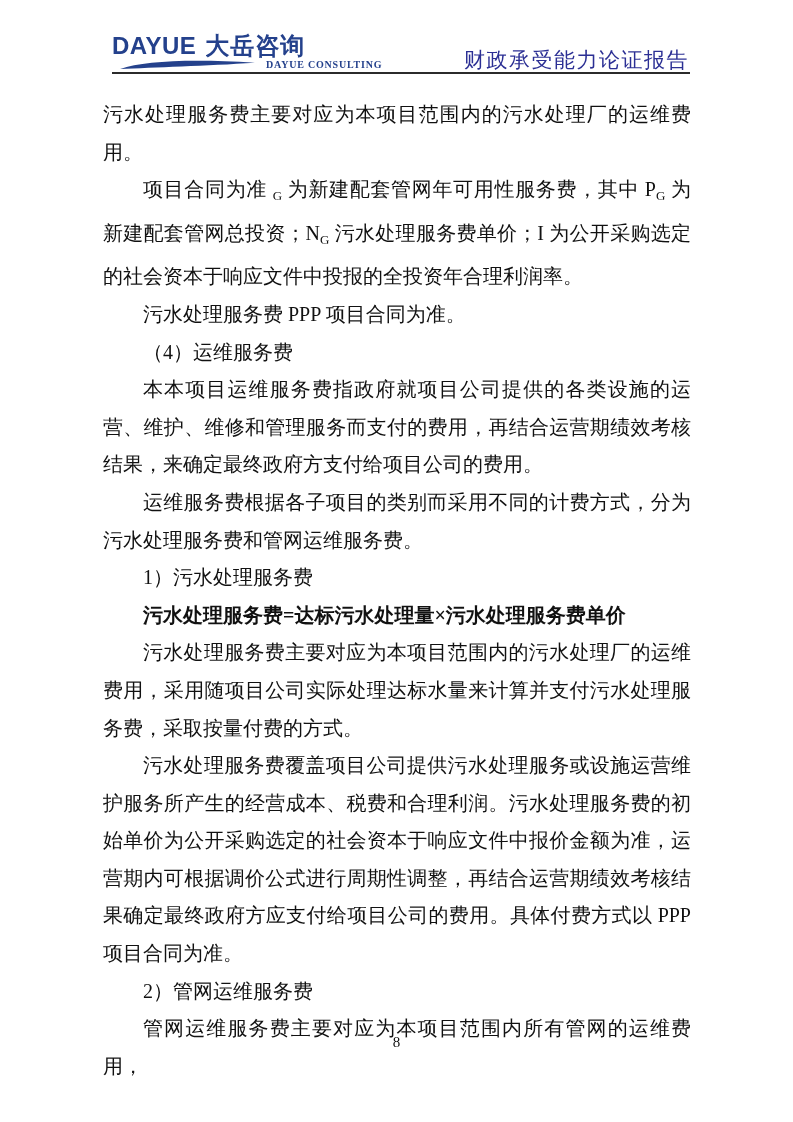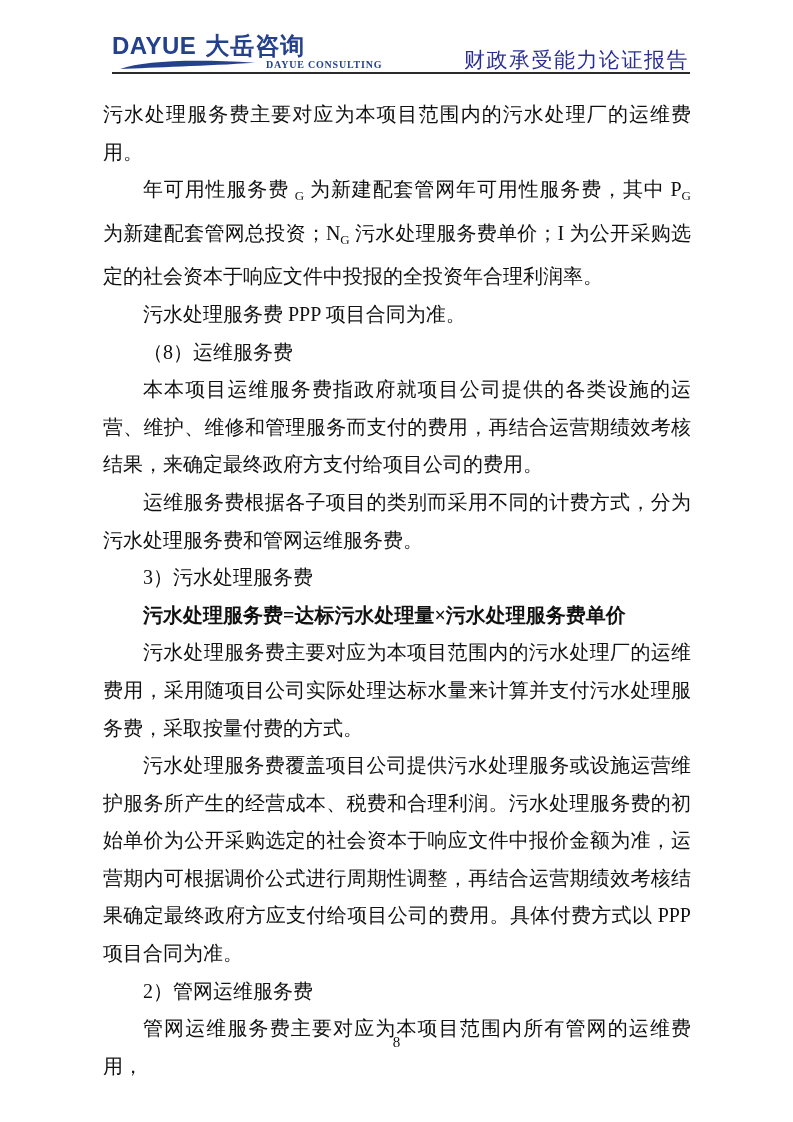--- a/index.html
+++ b/index.html
@@ -68,26 +68,26 @@
         <span class="consulting">DAYUE CONSULTING</span>
       </div>
     </div>
     <div class="report-title">财政承受能力论证报告</div>
   </header>
 
   <div class="header-rule"></div>
 
   <main class="body-text" id="paragraph-host">
       <p class="para"><span>污水处理服务费主要对应为本项目范围内的污水处理厂的运维费用。</span></p>
-      <p class="para indent"><span>年可用性服务费 </span><span class="sub">G</span><span> 为新建配套管网年可用性服务费，其中 P</span><span class="sub">G</span><span> 为新建配套管网总投资；N</span><span class="sub">G</span><span> 污水处理服务费单价；I 为公开采购选定的社会资本于响应文件中投报的全投资年合理利润率。</span></p>
+      <p class="para indent"><span>项目合同为准 </span><span class="sub">G</span><span> 为新建配套管网年可用性服务费，其中 P</span><span class="sub">G</span><span> 为新建配套管网总投资；N</span><span class="sub">G</span><span> 污水处理服务费单价；I 为公开采购选定的社会资本于响应文件中投报的全投资年合理利润率。</span></p>
       <p class="para indent"><span>污水处理服务费 PPP 项目合同为准。</span></p>
-      <p class="para indent"><span>（8）运维服务费</span></p>
+      <p class="para indent"><span>（4）运维服务费</span></p>
       <p class="para indent"><span>本本项目运维服务费指政府就项目公司提供的各类设施的运营、维护、维修和管理服务而支付的费用，再结合运营期绩效考核结果，来确定最终政府方支付给项目公司的费用。</span></p>
       <p class="para indent"><span>运维服务费根据各子项目的类别而采用不同的计费方式，分为污水处理服务费和管网运维服务费。</span></p>
-      <p class="para indent"><span>3）污水处理服务费</span></p>
+      <p class="para indent"><span>1）污水处理服务费</span></p>
       <p class="para indent bold"><span>污水处理服务费=达标污水处理量×污水处理服务费单价</span></p>
       <p class="para indent"><span>污水处理服务费主要对应为本项目范围内的污水处理厂的运维费用，采用随项目公司实际处理达标水量来计算并支付污水处理服务费，采取按量付费的方式。</span></p>
       <p class="para indent"><span>污水处理服务费覆盖项目公司提供污水处理服务或设施运营维护服务所产生的经营成本、税费和合理利润。污水处理服务费的初始单价为公开采购选定的社会资本于响应文件中报价金额为准，运营期内可根据调价公式进行周期性调整，再结合运营期绩效考核结果确定最终政府方应支付给项目公司的费用。具体付费方式以 PPP 项目合同为准。</span></p>
       <p class="para indent"><span>2）管网运维服务费</span></p>
       <p class="para indent"><span>管网运维服务费主要对应为本项目范围内所有管网的运维费用，</span></p>
     </main>
 
   <footer class="page-footer">
     <span>8</span>
   </footer>

